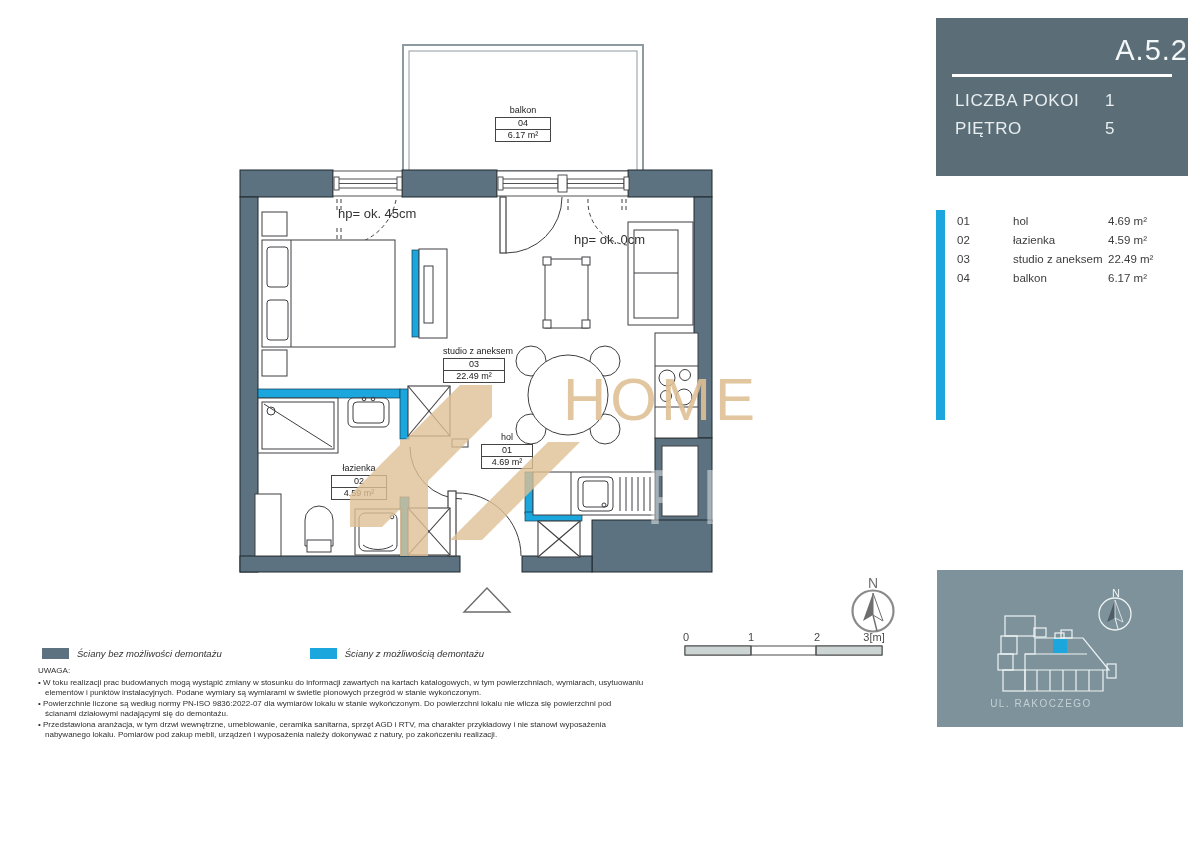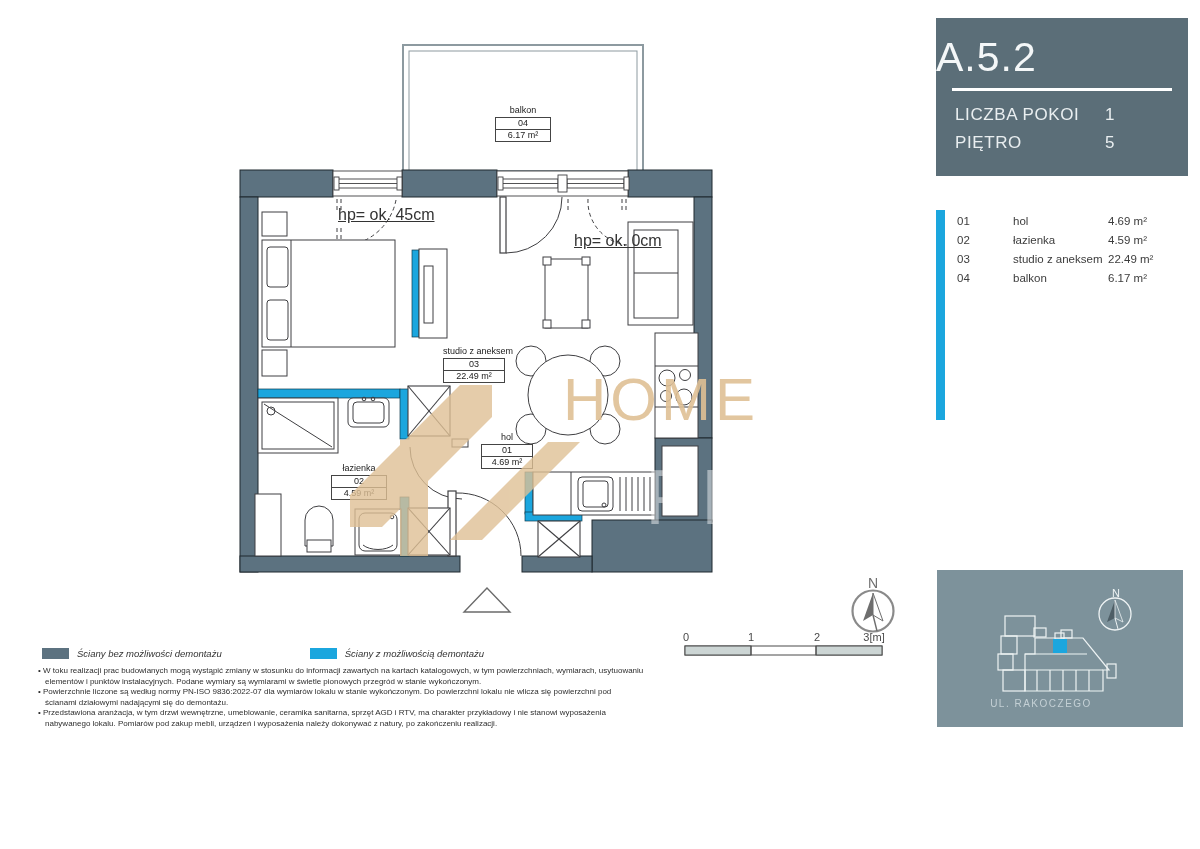--- a/index.html
+++ b/index.html
@@ -7,26 +7,26 @@
         font-family:"Liberation Sans",sans-serif;overflow:hidden;color:#2f2f2f;}
   svg{display:block;}
   .abs{position:absolute;}
 
   
   .room-label{position:absolute;text-align:center;font-size:9px;line-height:11px;color:#222;z-index:3;}
   .room-label .rl-name{margin-bottom:1px;white-space:nowrap;}
   .room-label .rl-box{background:#fff;border:1px solid #444;}
   .room-label .rl-no{border-bottom:1px solid #444;padding:0 2px;}
   .room-label .rl-area{padding:0 2px;}
-  .hp-note{position:absolute;font-size:16px;color:#333;white-space:nowrap;z-index:3;text-decoration:underline;}
+  .hp-note{position:absolute;font-size:13px;color:#333;white-space:nowrap;z-index:3;}
 
   
   .unit-card{position:absolute;left:936px;top:18px;width:252px;height:158px;
              background:#5b6e78;color:#fff;z-index:10;}
-  .unit-card .title{font-size:41px;letter-spacing:1px;text-align:left;margin-top:16px;font-weight:400;color:#f4f7f8;}
+  .unit-card .title{font-size:29px;letter-spacing:1px;text-align:right;margin-top:16px;font-weight:400;color:#f4f7f8;}
   .unit-card .rule{height:3px;background:#fff;margin:7px 16px 10px 16px;}
   .unit-card .row{display:flex;font-size:17px;letter-spacing:.6px;color:#e9eef0;padding:4px 0 4px 19px;}
   .unit-card .row .lab{width:150px;}
   .rooms-list{position:absolute;left:957px;top:212px;z-index:10;}
   .rooms-bar{position:absolute;left:936px;top:210px;width:9px;height:210px;background:#1ba6de;z-index:10;}
   .room-row{display:grid;grid-template-columns:56px 95px auto;font-size:11.5px;line-height:19px;color:#3c3c3c;}
 
   .rzut-title{position:absolute;left:945px;top:533px;font-size:11.5px;line-height:17px;
               color:#8a9094;letter-spacing:.4px;z-index:10;}
   .minimap{position:absolute;left:937px;top:570px;width:246px;height:157px;background:#7d929b;z-index:10;}
@@ -352,20 +352,21 @@
   </div>
 
   <div class="legend-row">
     <span class="sw dark"></span>
     <span>Ściany bez możliwości demontażu</span>
     <span class="sw cyan"></span>
     <span>Ściany z możliwością demontażu</span>
   </div>
 
   <div class="notes">
+    <div class="nt">UWAGA:</div>
     <ul>
       <li>W toku realizacji prac budowlanych mogą wystąpić zmiany w stosunku do informacji zawartych na kartach katalogowych, w tym powierzchniach, wymiarach, usytuowaniu elementów i punktów instalacyjnych. Podane wymiary są wymiarami w świetle pionowych przegród w stanie wykończonym.</li>
       <li>Powierzchnie liczone są według normy PN-ISO 9836:2022-07 dla wymiarów lokalu w stanie wykończonym. Do powierzchni lokalu nie wlicza się powierzchni pod ścianami działowymi nadającymi się do demontażu.</li>
       <li>Przedstawiona aranżacja, w tym drzwi wewnętrzne, umeblowanie, ceramika sanitarna, sprzęt AGD i RTV, ma charakter przykładowy i nie stanowi wyposażenia nabywanego lokalu. Pomiarów pod zakup mebli, urządzeń i wyposażenia należy dokonywać z natury, po zakończeniu realizacji.</li>
     </ul>
   </div>
 
 </div>
 
 </body></html>

